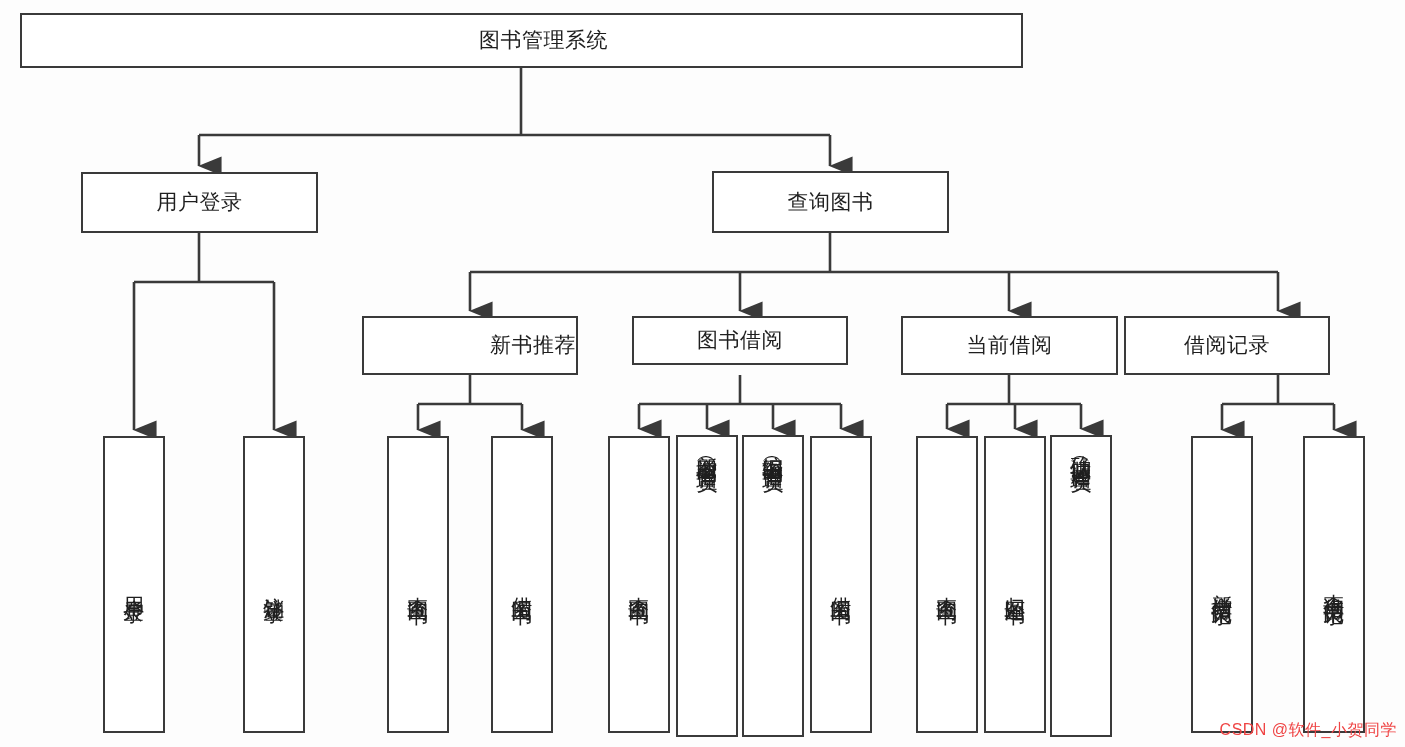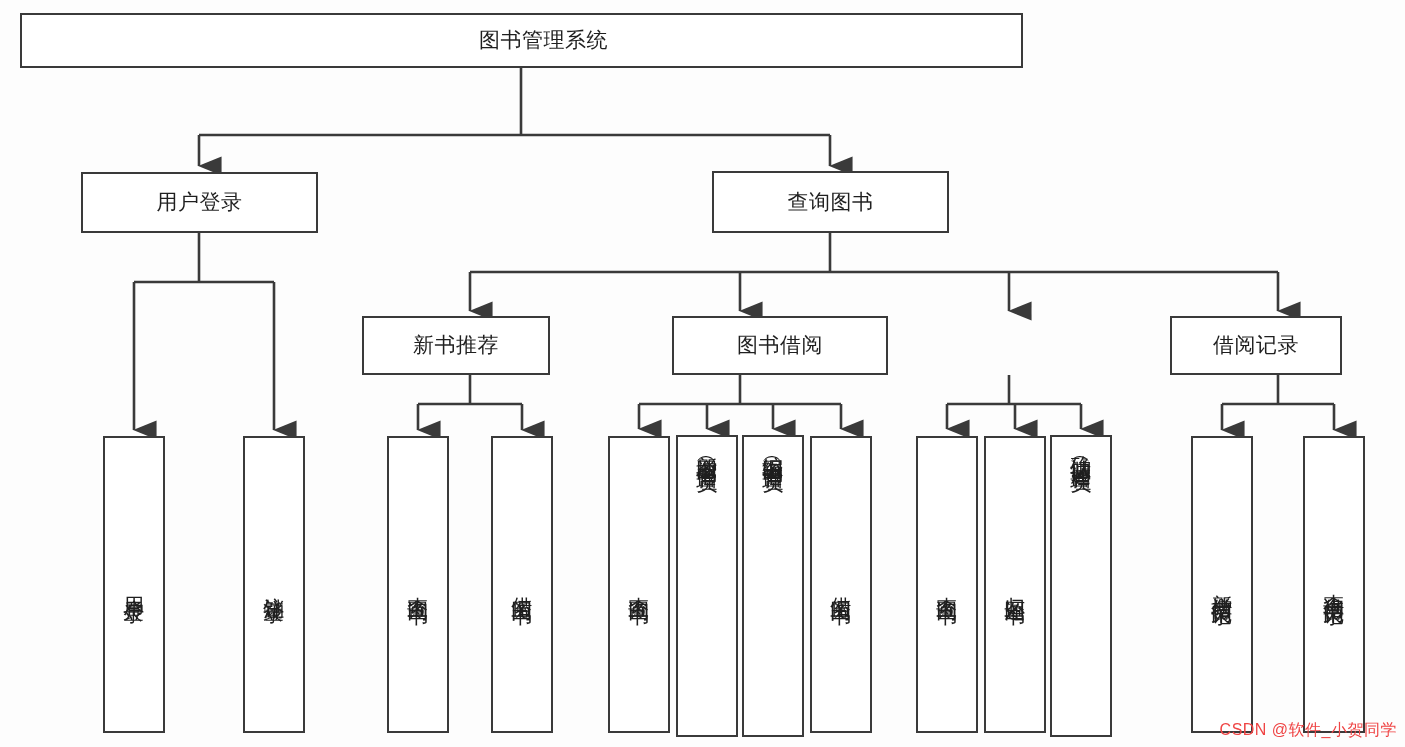--- a/index.html
+++ b/index.html
@@ -151,30 +151,33 @@
   </div>
 
   <div class="node vert centered" style="left:103px; top:436px; width:62px; height:297px;">
     <span class="label">用户登录</span>
   </div>
 
   <div class="node vert centered" style="left:243px; top:436px; width:62px; height:297px;">
     <span class="label">注销登录</span>
   </div>
 
-  <div class="node horiz" style="left:362px; top:316px; width:188px; height:59px;">
+  <div class="node horiz" style="left:362px; top:316px; width:216px; height:59px;justify-content:flex-end;">
     <span class="label">新书推荐</span>
   </div>
 
-  <div class="node horiz" style="left:632px; top:316px; width:216px; height:59px;margin-left:40px;">
+  <div class="node horiz" style="left:632px; top:316px; width:216px; height:49px;">
     <span class="label">图书借阅</span>
   </div>
 
-
-  <div class="node horiz" style="left:1170px; top:316px; width:172px; height:59px;">
+  <div class="node horiz" style="left:901px; top:316px; width:217px; height:59px;">
+    <span class="label">当前借阅</span>
+  </div>
+
+  <div class="node horiz" style="left:1124px; top:316px; width:206px; height:59px;">
     <span class="label">借阅记录</span>
   </div>
 
   <div class="node vert centered" style="left:387px; top:436px; width:62px; height:297px;">
     <span class="label">查询图书</span>
   </div>
 
   <div class="node vert centered" style="left:491px; top:436px; width:62px; height:297px;">
     <span class="label">借阅图书</span>
   </div>

